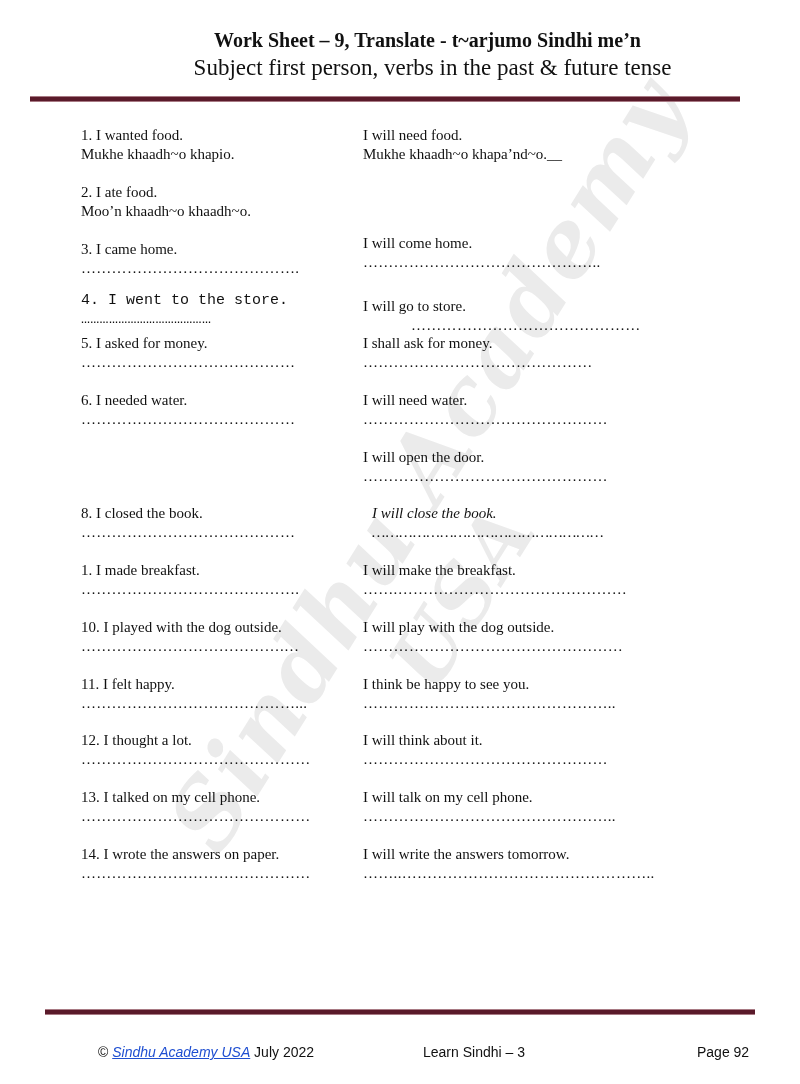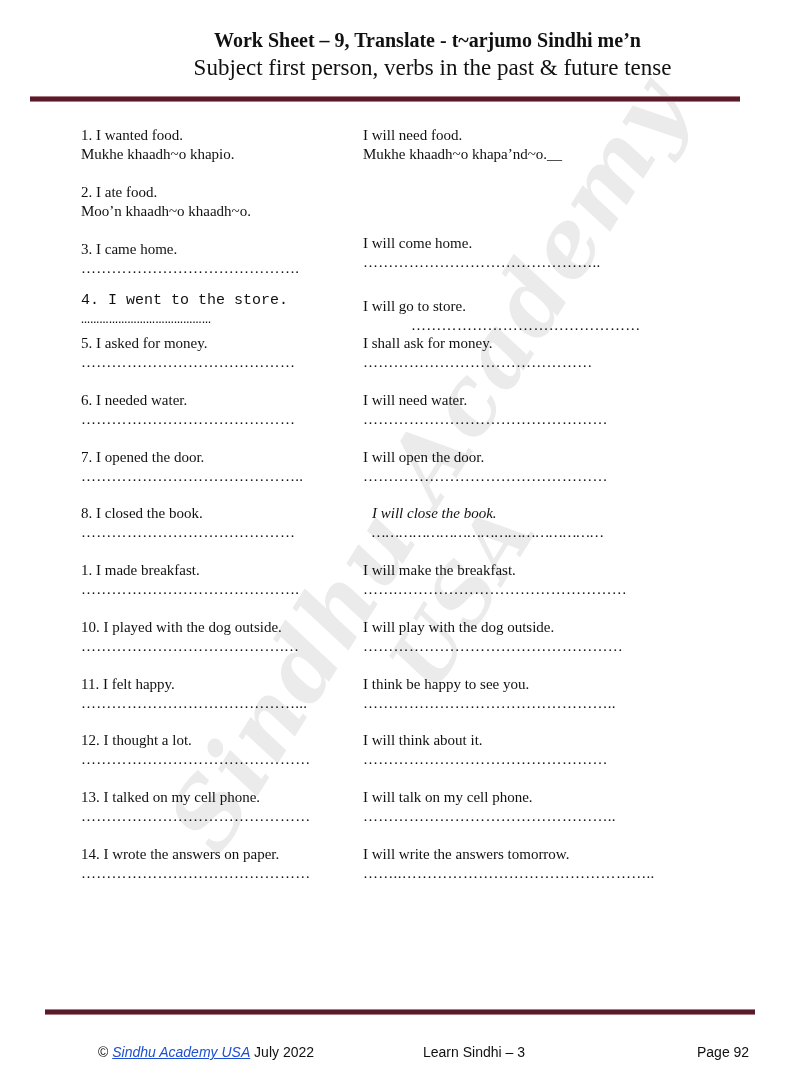--- a/index.html
+++ b/index.html
@@ -196,24 +196,20 @@
 
   <div class="cell" style="left:81px; top:391px;">
     <span class="line1">6. I needed water.</span>
     <span class="line2 dots">……………………………………</span>
   </div>
   <div class="cell" style="left:363px; top:391px;">
     <span class="line1">I will need water.</span>
     <span class="line2 dots">…………………………………………</span>
   </div>
 
-  <div class="cell" style="left:81px; top:448px;">
-    <span class="line1">7. I opened the door.</span>
-    <span class="line2 dots">……………………………………..</span>
-  </div>
   <div class="cell" style="left:363px; top:448px;">
     <span class="line1">I will open the door.</span>
     <span class="line2 dots">…………………………………………</span>
   </div>
 
   <div class="cell" style="left:81px; top:504px;">
     <span class="line1">8. I closed the book.</span>
     <span class="line2 dots">……………………………………</span>
   </div>
   <div class="cell" style="left:372px; top:504px;font-style:italic;">

